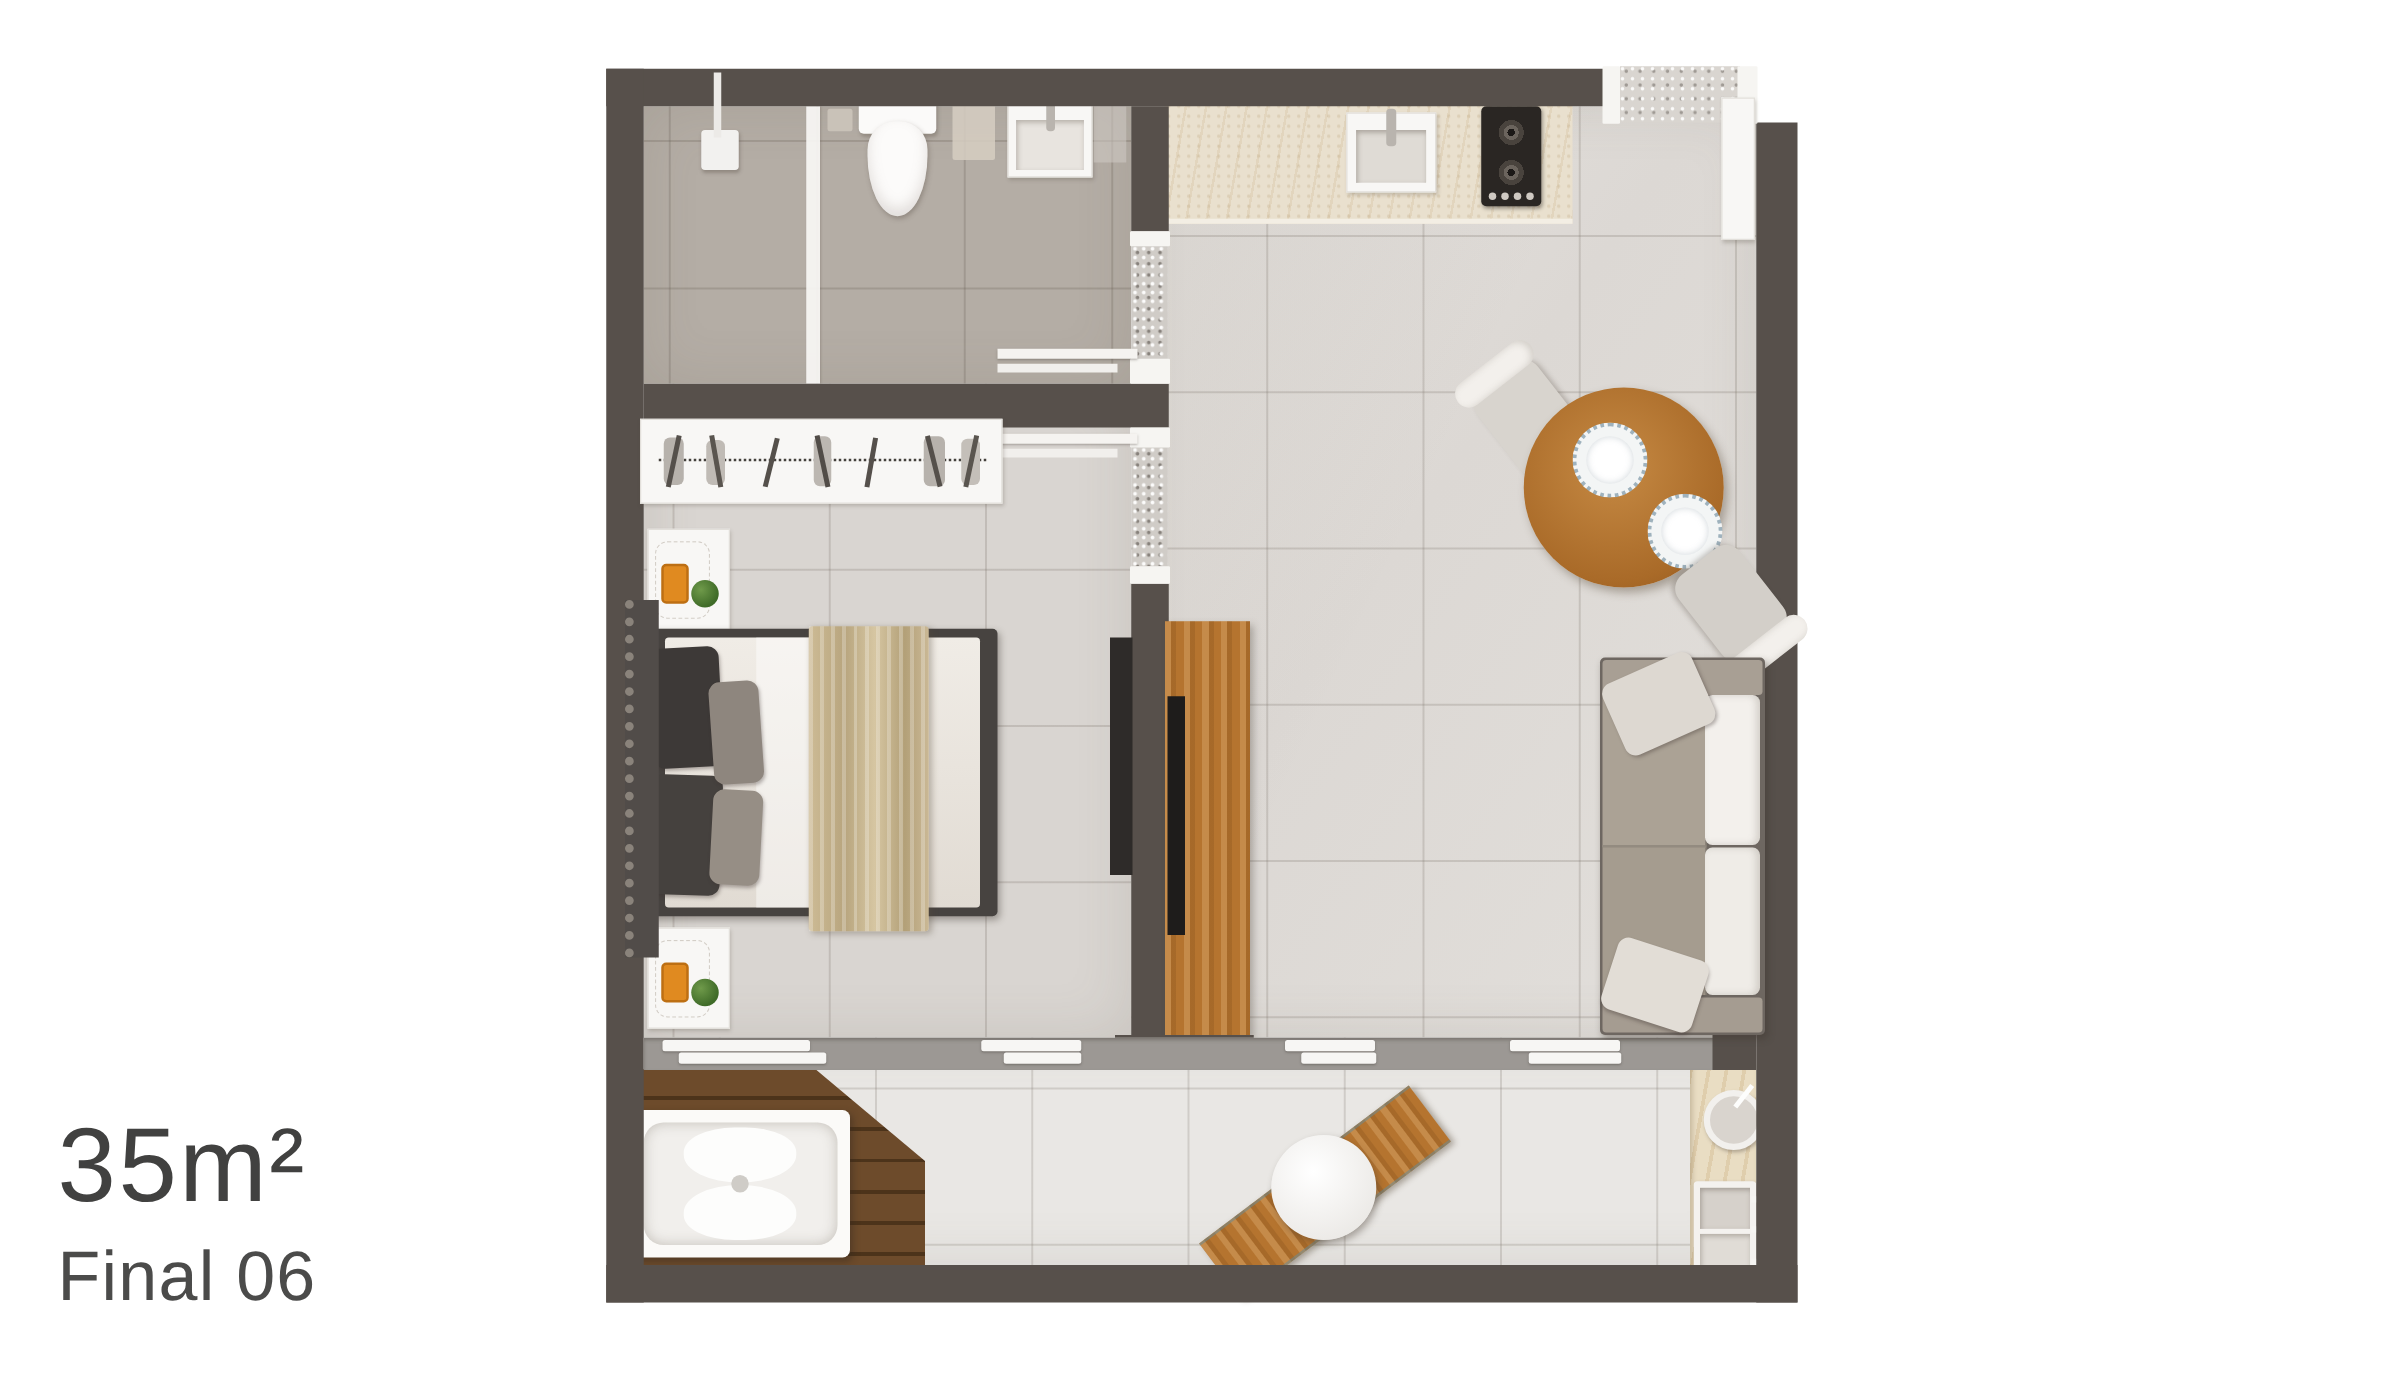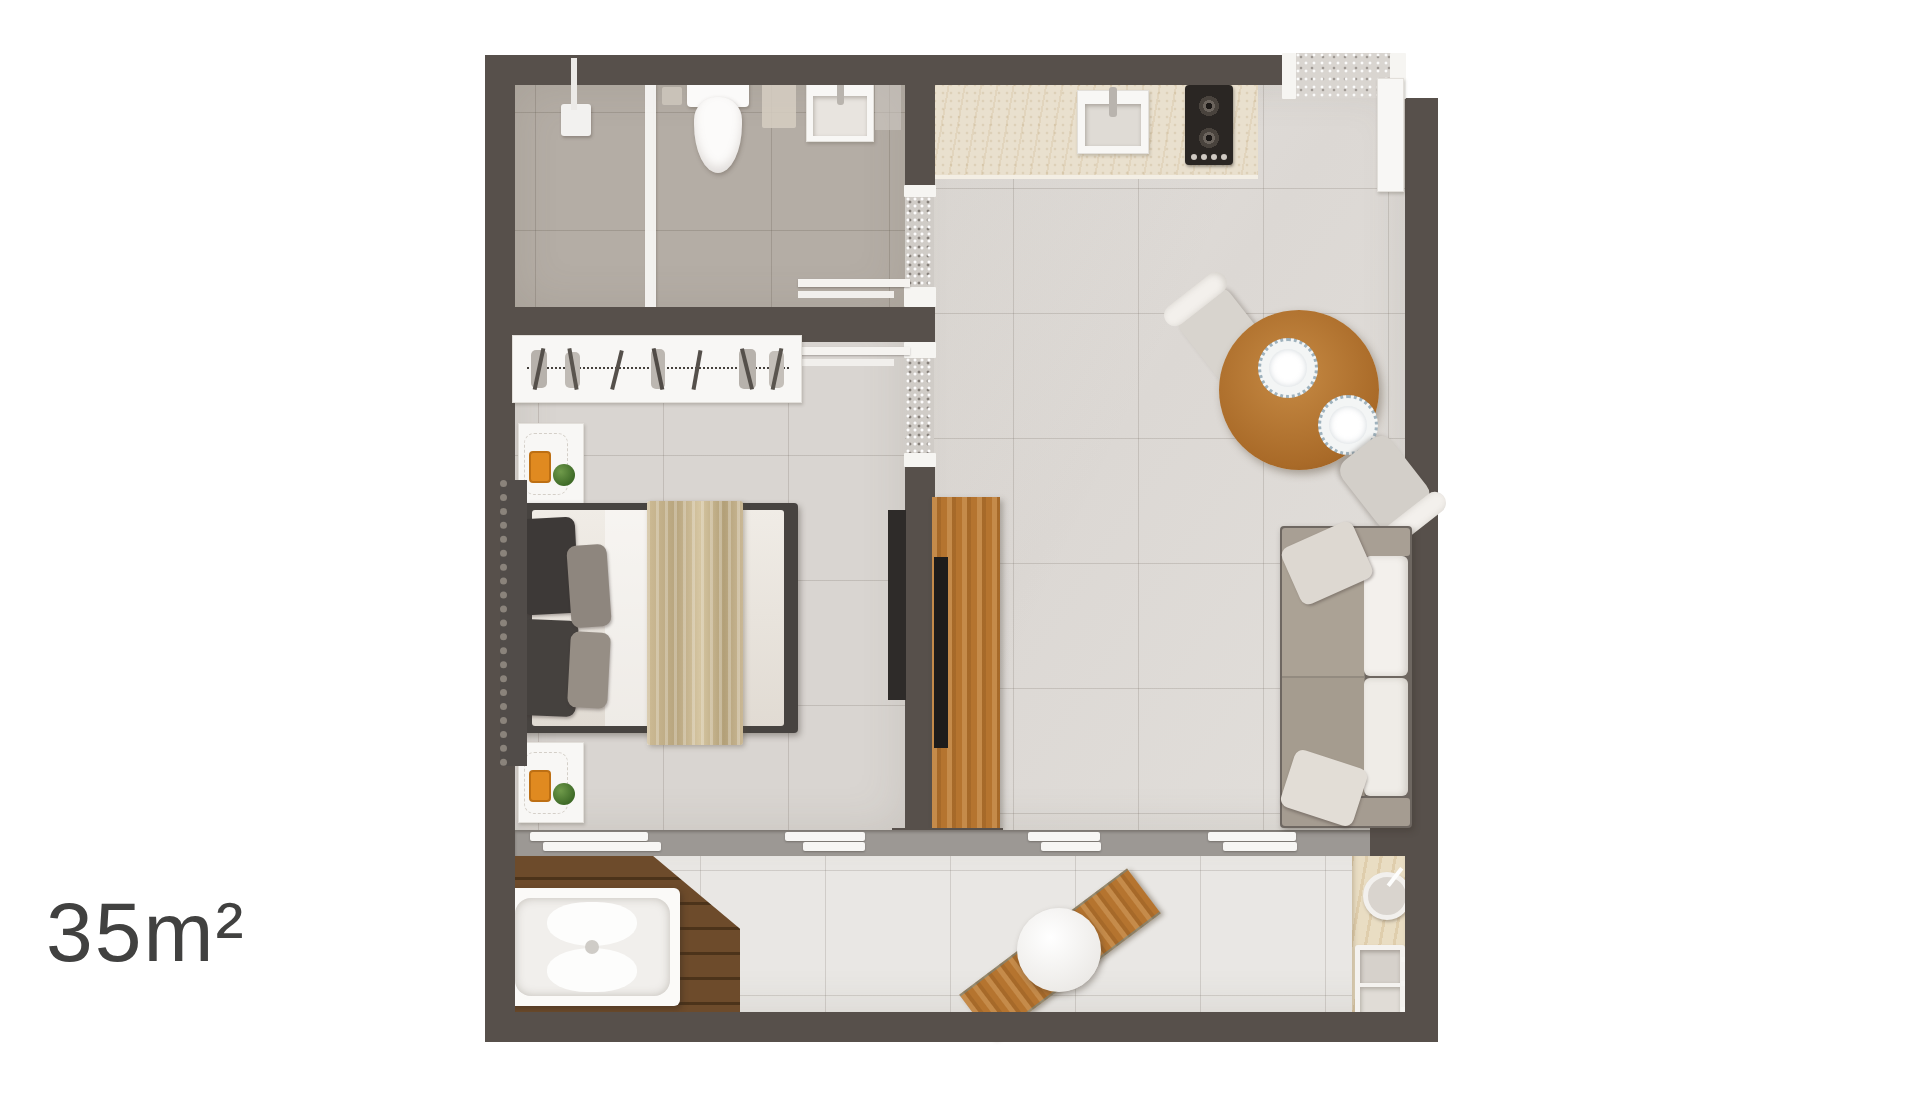--- a/index.html
+++ b/index.html
@@ -62,20 +62,21 @@
     box-shadow:0 1px 2px rgba(60,55,50,.4);z-index:9;}
   .shade{position:absolute;z-index:4;pointer-events:none;}
 </style>
 </head>
 <body>
 
 <div class="stage">
 
   <div class="caption">
     <div class="area">35m²</div>
+    <div class="unit">Final 06</div>
   </div>
 
   <div class="plan">
 
     <div class="floor tiles f-bath abs" style="left:30px;top:45px;width:390px;height:222px;"></div>
     <div class="floor tiles f-bed abs" style="left:30px;top:267px;width:390px;height:523px;"></div>
     <div class="floor f-liv abs" style="left:420px;top:45px;width:500px;height:745px;"></div>
     <div class="floor tiles f-balc abs" style="left:30px;top:790px;width:890px;height:182px;"></div>
     <div class="shade" style="left:420px;top:45px;width:500px;height:745px;background:linear-gradient(115deg,rgba(120,110,100,.12),transparent 45%);"></div>
 

